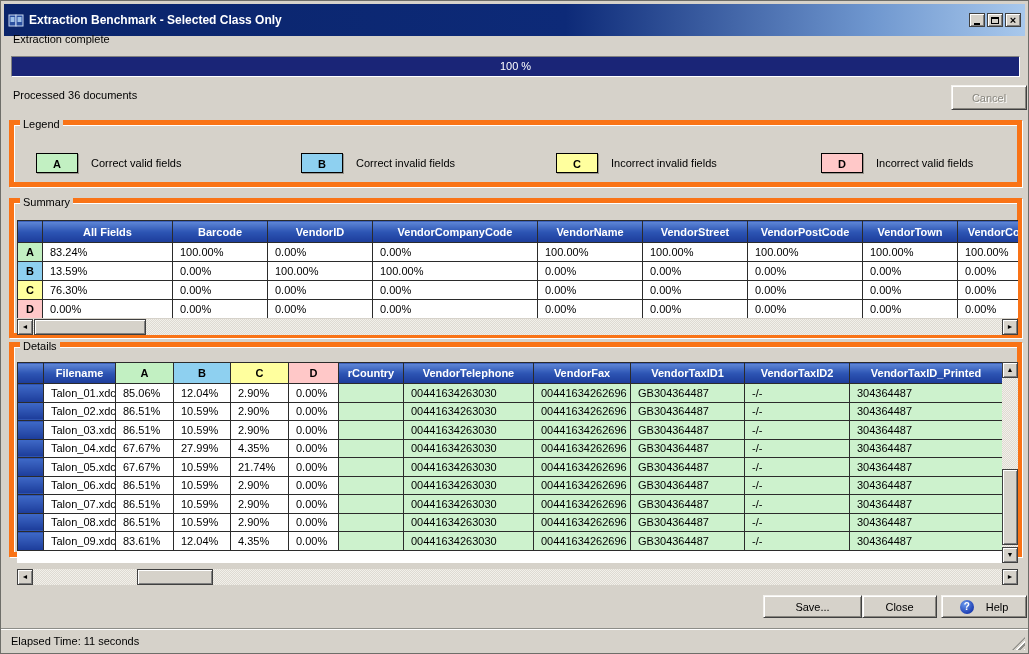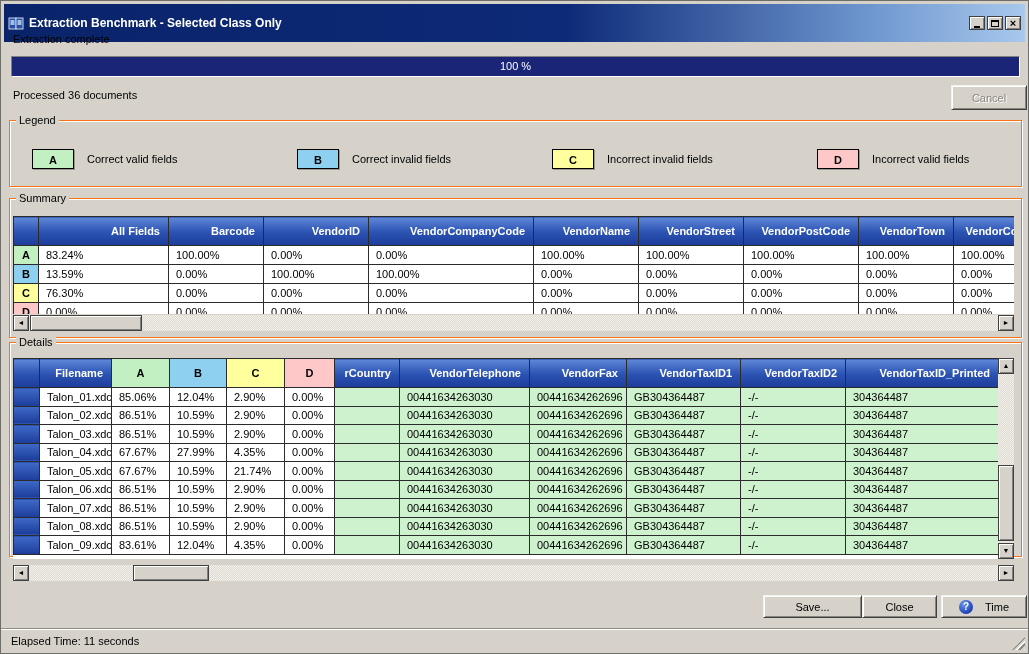--- a/index.html
+++ b/index.html
@@ -4,21 +4,21 @@
 <style>
   * { margin:0; padding:0; box-sizing:border-box; }
   html,body { background:#808080; }
   .window {
     position:relative; width:1029px; height:654px;
     background:#d6d2ca; border:1px solid #6e6e69; overflow:hidden;
     font-family:"Liberation Sans","DejaVu Sans",sans-serif; font-size:11px; color:#000;
   }
   
   .titlebar {
-    position:absolute; left:3px; top:3px; right:3px; height:38px;
+    position:absolute; left:3px; top:3px; right:3px; height:32px;
     background:linear-gradient(90deg,#0a246a 0%,#0d2a78 55%,#6f97cf 85%,#a8c8ec 100%);
     display:flex; align-items:center; padding:4px 4px;
   }
   .title-text { color:#fff; font-weight:bold; font-size:12px; margin-left:5px; flex:1;
     white-space:nowrap; overflow:hidden; }
   .win-btns { display:flex; gap:2px; }
   .wbtn { width:16px; height:14px; background:#d6d2ca; border:1px solid #404040;
     box-shadow:inset 1px 1px 0 #fff, inset -1px -1px 0 #808080;
     display:flex; align-items:center; justify-content:center; cursor:default; }
   .glyph-min { width:6px; height:2px; background:#000; margin-top:7px; }
@@ -40,36 +40,36 @@
     box-shadow:inset 1px 1px 0 #fff, inset -1px -1px 0 #87857e;
     font-family:inherit; font-size:11px; color:#000; cursor:default;
     display:flex; align-items:center; justify-content:center;
   }
   .btn.disabled { color:#8a8880; text-shadow:1px 1px 0 #fff; }
   .help-glyph { display:inline-block; width:14px; height:14px; border-radius:50%;
     background:radial-gradient(circle at 35% 30%, #6a9aee, #1a3ab0 75%);
     color:#fff; font-weight:bold; font-size:10px; line-height:14px; text-align:center;
     margin-right:12px; }
   
-  .gbox { position:absolute; border:1px solid #f97316;
+  .gbox { position:absolute; border:5px solid #f97316;
     box-shadow:1px 1px 0 #fff, inset 1px 1px 0 #fff; }
   .gbox-label { position:absolute; top:-7px; left:6px; background:#d6d2ca; padding:0 3px; }
   
   .lg-item { position:absolute; top:28px; display:flex; align-items:center; }
   .lg-swatch { width:42px; height:20px; border:1px solid #000;
     box-shadow:1px 1px 0 #9a968e; text-align:center; line-height:20px; font-weight:bold; }
   .lg-text { margin-left:13px; }
   
   .gridwrap { position:absolute; overflow:hidden; background:#fff; }
   table.grid { border-collapse:collapse; table-layout:fixed; background:#fff; }
   .grid th, .grid td { border:1px solid #2b2b2b; overflow:hidden; white-space:nowrap;
     font-size:11px; font-weight:normal; padding:0 0 0 7px; text-align:left; }
   .grid .hd {
     background:linear-gradient(180deg,#6088d8 0%,#2d55b4 50%,#1c3c9a 100%);
-    color:#fff; font-weight:bold; text-align:right; padding:8px;
+    color:#fff; font-weight:bold; text-align:center; padding:0;
   }
   .grid .abcd { font-weight:bold; text-align:center; color:#000; padding:0; }
   .grid .key { font-weight:bold; text-align:center; padding:0; }
   .grid .sel { background:linear-gradient(180deg,#3f6ac8 0%,#1c3c9a 100%); padding:0; }
   .grid .grn { background:#cdf2cd; }
   .summary-grid tr { height:19px; }
   .summary-grid tr.hrow { height:22px; }
   .details-grid tr { height:18.5px; }
   .details-grid tr.hrow { height:21px; }
   
@@ -401,20 +401,20 @@
       <span class="sb-btn" style="left:0; top:0;">◄</span>
       <span class="sb-thumb" style="left:120px; top:0; width:76px; height:16px;"></span>
       <span class="sb-btn" style="right:0; top:0;">►</span>
     </div>
   </div>
 
   <button class="btn" style="left:762px; top:594px; width:99px; height:23px;">Save...</button>
   <button class="btn" style="left:861px; top:594px; width:75px; height:23px;">Close</button>
   <button class="btn" style="left:940px; top:594px; width:86px; height:23px;">
     <span class="help-glyph">?</span>
-    <span>Time</span>
+    <span>Help</span>
   </button>
 
   <div class="divider"></div>
   <div class="lbl" style="left:10px; top:634px;">Elapsed Time: 11 seconds</div>
   <div class="grip"></div>
 
 </div>
 
 </body></html>

